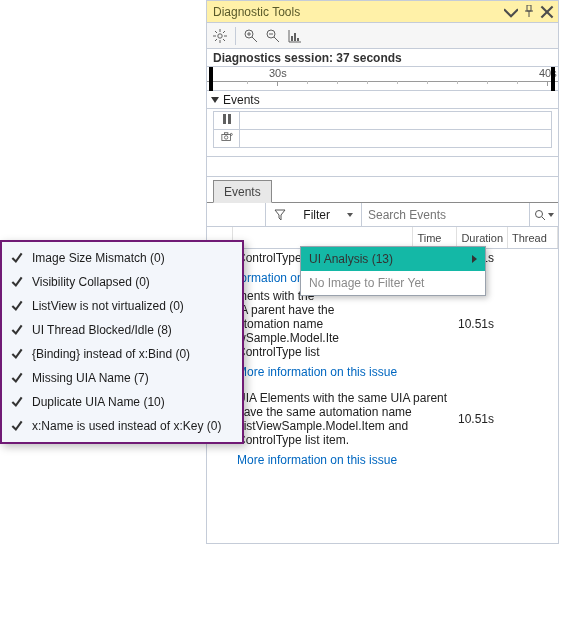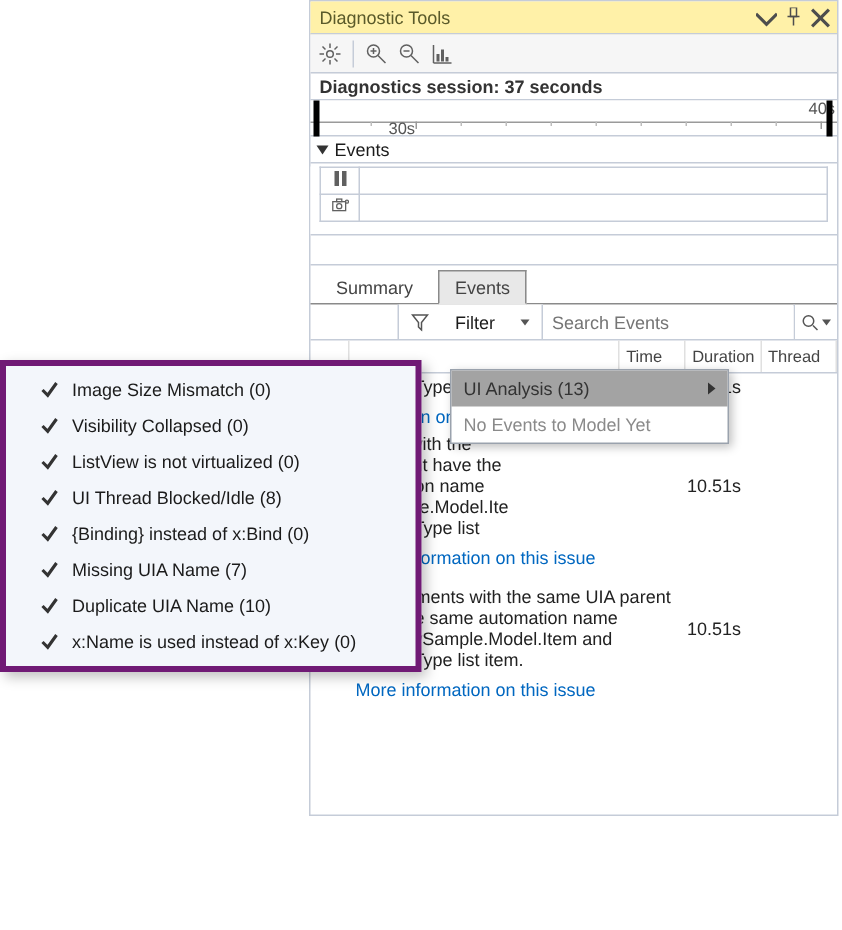--- a/index.html
+++ b/index.html
@@ -68,26 +68,26 @@
   .row .c1{flex:0 0 26px;display:flex;align-items:center;justify-content:center;}
   .row .c2{flex:1;padding:0 4px;font-size:12px;color:#222;}
   .row .c3{flex:0 0 50px;font-size:12px;color:#222;display:flex;align-items:center;}
   .row .c4{flex:0 0 50px;}
   .row .link{color:#0067c0;cursor:pointer;display:inline-block;margin-top:2px;}
   .diamond{width:8px;height:8px;background:#b0b0b0;transform:rotate(45deg);}
 
   
   .dropdown{position:absolute;left:300px;top:246px;width:186px;background:#fff;border:1px solid #9aa2ad;box-shadow:2px 2px 6px rgba(0,0,0,.25);}
   .dropdown .item{display:flex;align-items:center;height:24px;padding:0 8px;font-size:12px;color:#333;cursor:pointer;}
-  .dropdown .item.hi{background:#a3a3a3;}
+  .dropdown .item.hi{background:#14b8a6;}
   .dropdown .item .arrow{margin-left:auto;width:0;height:0;border-top:4px solid transparent;border-bottom:4px solid transparent;border-left:5px solid #333;}
   .dropdown .item.dis{color:#8a8a8a;cursor:default;}
 
   
-  .submenu{position:absolute;left:0;top:240px;width:281px;background:#f3f6fb;border:4px solid #701a75;box-shadow:3px 3px 8px rgba(0,0,0,.25);padding:4px 14px;}
+  .submenu{position:absolute;left:0;top:240px;width:244px;background:#f3f6fb;border:2px solid #701a75;box-shadow:3px 3px 8px rgba(0,0,0,.25);padding:4px 0;}
   .submenu .mi{display:flex;align-items:center;height:24px;padding:0 8px;font-size:12px;gap:8px;cursor:pointer;}
   .submenu .mi .chk{width:14px;height:14px;color:#333;}
   .submenu .mi .chk svg{width:100%;height:100%;}
 </style>
 </head>
 <body>
 
 <div class="canvas">
 
   <div class="toolwin">
@@ -155,21 +155,21 @@
             <rect x="10" y="10" width="2" height="3" fill="currentColor"></rect>
           </svg>
       </span>
     </div>
 
     <div class="session">Diagnostics session: 37 seconds</div>
 
     <div class="ruler">
       <div class="axisline"></div>
       <div class="marker" style="left:2px;"></div>
-      <div class="lbl" style="left:52px;margin-top:13px;">30s</div>
+      <div class="lbl" style="left:62px;">30s</div>
       <div class="tick" style="left:70px;"></div>
       <div class="minor tick" style="left:40px;"></div>
       <div class="minor tick" style="left:100px;"></div>
       <div class="minor tick" style="left:130px;"></div>
       <div class="minor tick" style="left:160px;"></div>
       <div class="minor tick" style="left:190px;"></div>
       <div class="minor tick" style="left:220px;"></div>
       <div class="minor tick" style="left:250px;"></div>
       <div class="minor tick" style="left:280px;"></div>
       <div class="minor tick" style="left:310px;"></div>
@@ -200,21 +200,20 @@
                   <circle cx="12" cy="3" r="1.2" fill="none" stroke="currentColor"></circle>
                 </svg></td>
         <td></td>
             </tr>
           </tbody>
         </table>
     </div>
     <div class="spacer20"></div>
 
     <div class="tabs">
-      <div class="tab">Summary</div>
       <div class="tab active">Events</div>
     </div>
 
     <div class="filterrow">
       <div class="filterspacer"></div>
       <div class="filterbtn">
         <svg viewBox="0 0 12 12">
             <path d="M1 1 H11 L7 6 V11 L5 9 V6 Z" fill="none" stroke="currentColor"></path>
           </svg>
         <span>Filter</span>
@@ -289,21 +288,21 @@
       </div>
     </div>
   </div>
 
   <div class="dropdown">
     <div class="item hi">
       <span>UI Analysis (13)</span>
       <span class="arrow"></span>
     </div>
     <div class="item dis">
-      <span>No Events to Model Yet</span>
+      <span>No Image to Filter Yet</span>
     </div>
   </div>
 
   <div class="submenu" id="submenu">
       <div class="mi">
         <span class="chk"><svg viewBox="0 0 12 12">
             <path d="M2 6 L5 9 L10 2" fill="none" stroke="currentColor" stroke-width="1.8"></path>
           </svg></span>
         <span>Image Size Mismatch (0)</span>
       </div>

